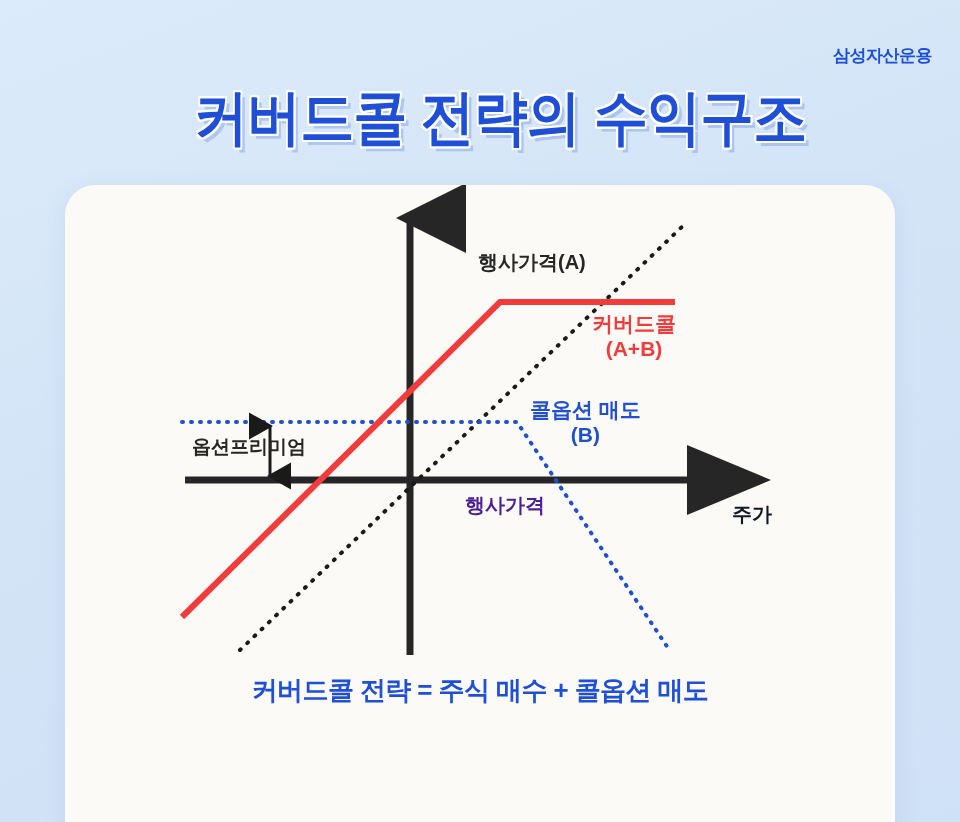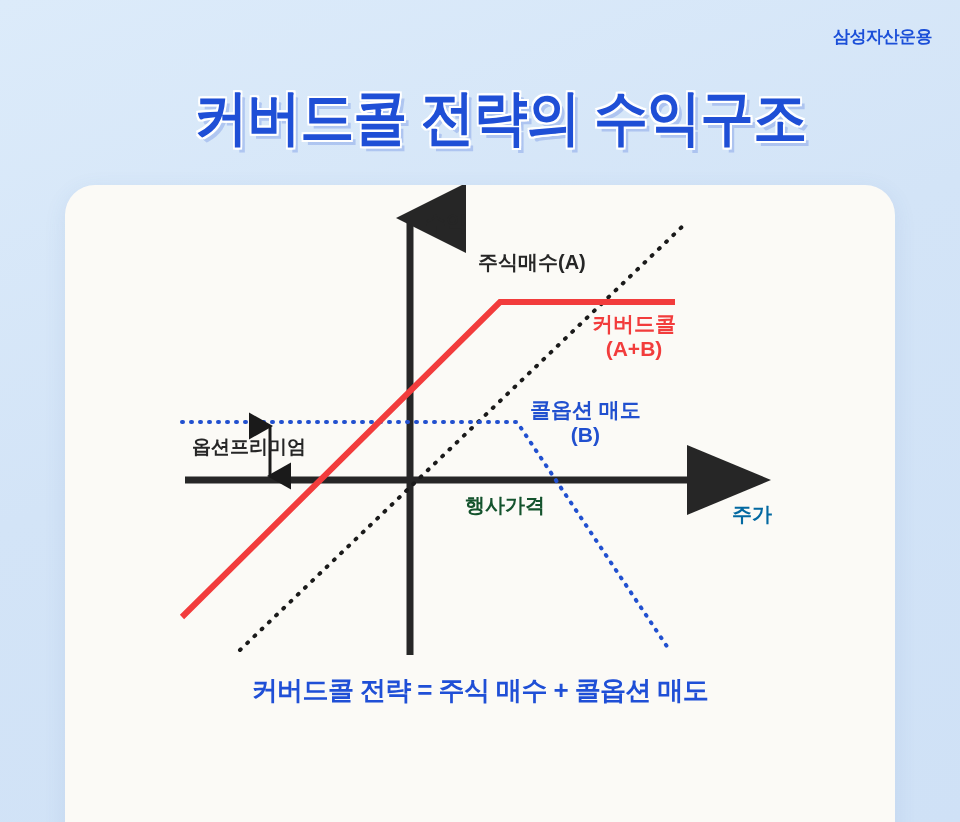--- a/index.html
+++ b/index.html
@@ -17,21 +17,21 @@
   #page {
     position: absolute;
     inset: 0;
     width: 960px;
     height: 822px;
   }
 
   
   .brand {
     position: absolute;
-    top: 25px;
+    top: 44px;
     right: 28px;
     font-size: 17px;
     font-weight: 700;
     letter-spacing: -0.5px;
     color: #1b4fd8;
     white-space: nowrap;
   }
 
   
   .title-wrap {
@@ -85,22 +85,22 @@
     position: absolute;
     white-space: nowrap;
     font-weight: 700;
     line-height: 1.18;
   }
   .lbl-axis-y { left: 360px; top: 26px; font-size: 21px; color: #262626; font-weight: 600; }
   .lbl-stockbuy { left: 413px; top: 66px; font-size: 20px; color: #262626; font-weight: 600; }
   .lbl-covered { left: 527px; top: 127px; font-size: 21px; color: #f23c3c; text-align: center; }
   .lbl-callsell { left: 465px; top: 213px; font-size: 21px; color: #2150cf; text-align: center; }
   .lbl-premium { left: 127px; top: 251px; font-size: 19px; color: #262626; font-weight: 600; }
-  .lbl-strike { left: 400px; top: 309px; font-size: 20px; color: #14532d; font-weight: 600; }
-  .lbl-price { left: 667px; top: 318px; font-size: 20px; color: #0369a1; font-weight: 600; }
+  .lbl-strike { left: 400px; top: 309px; font-size: 20px; color: #4c1d95; font-weight: 600; }
+  .lbl-price { left: 667px; top: 318px; font-size: 20px; color: #0f172a; font-weight: 600; }
 
   
   .caption {
     position: absolute;
     left: 0;
     top: 488px;
     width: 830px;
     text-align: center;
     font-size: 26px;
     font-weight: 700;
@@ -145,21 +145,21 @@
       <polyline points="175,465 622,37" fill="none" stroke="#1a1a1a" stroke-width="4" stroke-dasharray="1 9" stroke-linecap="round"></polyline>
 
       <polyline points="117,237 452,237 603,463" fill="none" stroke="#2150cf" stroke-width="4" stroke-dasharray="1 8" stroke-linecap="round"></polyline>
 
       <polyline points="117,432 435,117 610,117" fill="none" stroke="#f23c3c" stroke-width="6" stroke-linecap="butt" stroke-linejoin="miter"></polyline>
 
       <line x1="205" y1="241" x2="205" y2="291" stroke="#1a1a1a" stroke-width="3" marker-start="url(#arrSmallUp)" marker-end="url(#arrSmallDown)"></line>
     </svg>
 
     <div class="lbl lbl-axis-y">수익</div>
-    <div class="lbl lbl-stockbuy">주식매수(A)</div>
+    <div class="lbl lbl-stockbuy">행사가격(A)</div>
 
     <div class="lbl lbl-callsell">
       <div>콜옵션 매도</div>
       <div>(B)</div>
     </div>
 
     <div class="lbl lbl-covered">
       <div>커버드콜</div>
       <div>(A+B)</div>
     </div>

